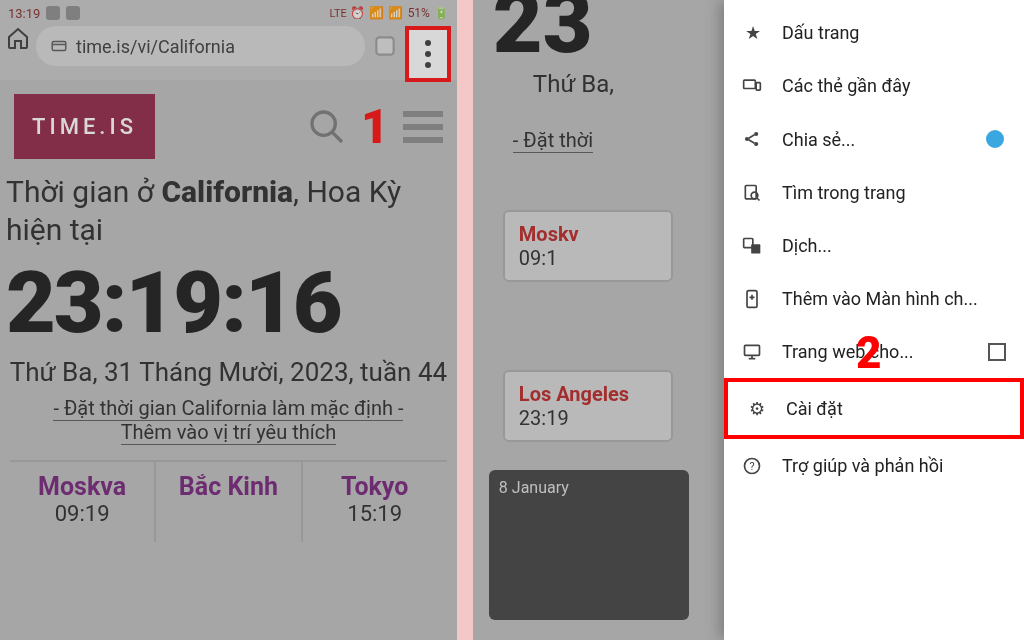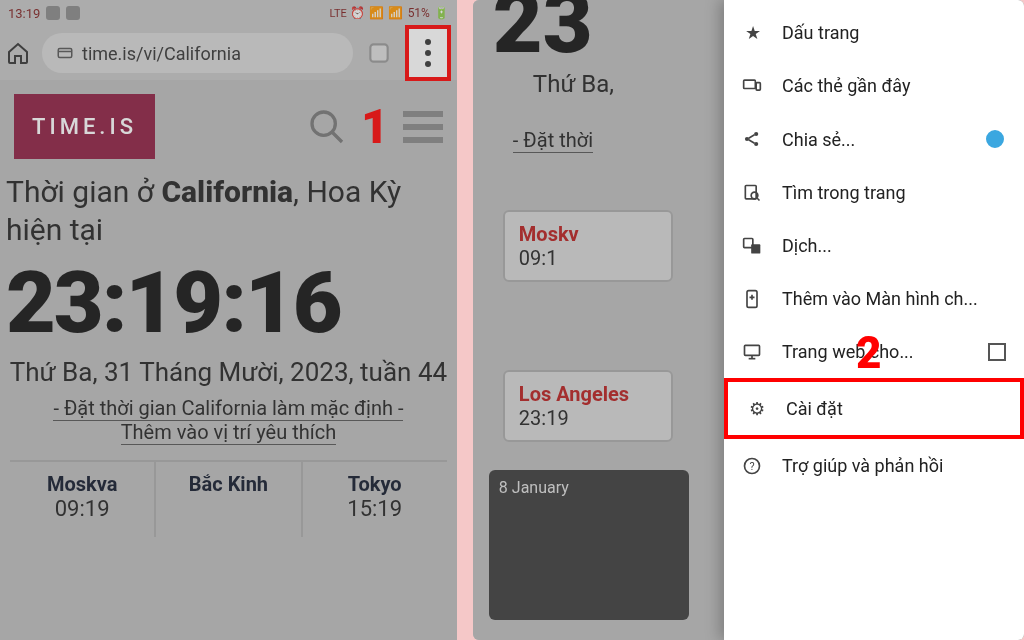--- a/index.html
+++ b/index.html
@@ -11,21 +11,21 @@
     background: #f5c8c8;
     display: flex;
   }
   .panel {
     position: relative;
     height: 640px;
     background: #bdbdbd;
     overflow: hidden;
   }
   .panel-left { width: 504px; }
-  .panel-right { width: 608px; margin-left: 16px; border-radius: 6px; }
+  .panel-right { width: 608px; margin-left: 16px; }
   .overlay-dim {
     position: absolute; inset: 0;
     background: rgba(100,100,100,0.25);
     pointer-events: none;
   }
 
   
   .statusbar {
     height: 26px;
     display: flex; align-items: center;
@@ -35,23 +35,22 @@
     background: #c5c5c5;
     justify-content: space-between;
   }
   .status-left { display:flex; align-items:center; gap:6px;}
   .status-right { display:flex; align-items:center; gap:4px; font-size:12px;}
   .mini-icon { width:14px; height:14px; border-radius:3px; background:#888; }
 
   .browserbar {
     height: 54px;
     background: #c5c5c5;
-    display: flex; align-items: center;
+    display: flex; align-items: flex-start;
     padding: 0 6px;
-    gap: 6px;
   }
   .home-ic { width:30px; text-align:center; }
   .urlpill {
     flex: 1;
     height: 40px;
     background: #d6d6d6;
     border-radius: 22px;
     display: flex; align-items: center;
     padding: 0 14px;
     font-size: 18px; color:#333;
@@ -125,21 +124,21 @@
     border-top:2px solid #aaa;
     margin: 6px 10px 0 10px;
   }
   .city {
     flex:1;
     text-align:center;
     padding:10px 4px 16px 4px;
     border-right:2px solid #aaa;
   }
   .city:last-child{ border-right:none;}
-  .city .name{ font-size:20px; font-weight:700; color:#0f172a;}
+  .city .name{ font-size:25px; font-weight:700; color:#701a75;}
   .city .time{ font-size:22px; color:#222;}
 
   
   .right-behind {
     position:absolute; inset:0;
     background:#bdbdbd;
     padding-top: 0;
   }
   .peek-clock {
     position:absolute; left:20px; top:-28px;

